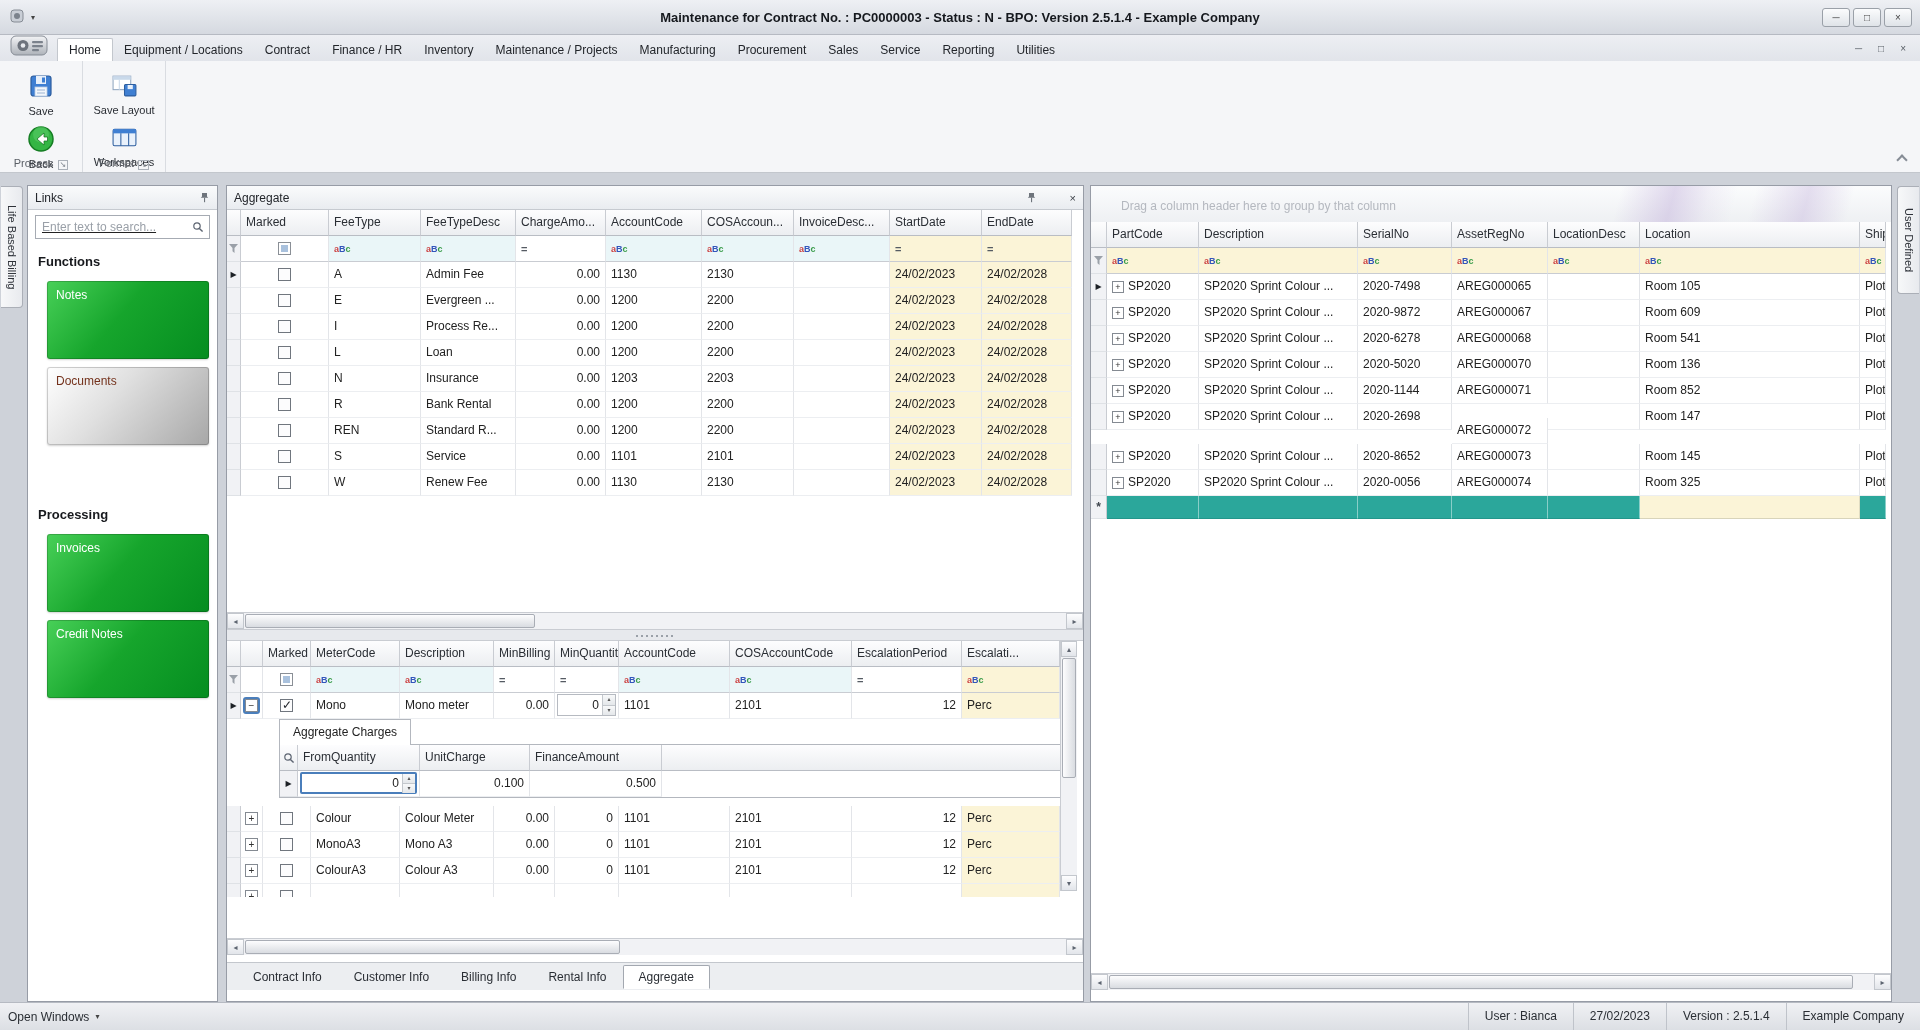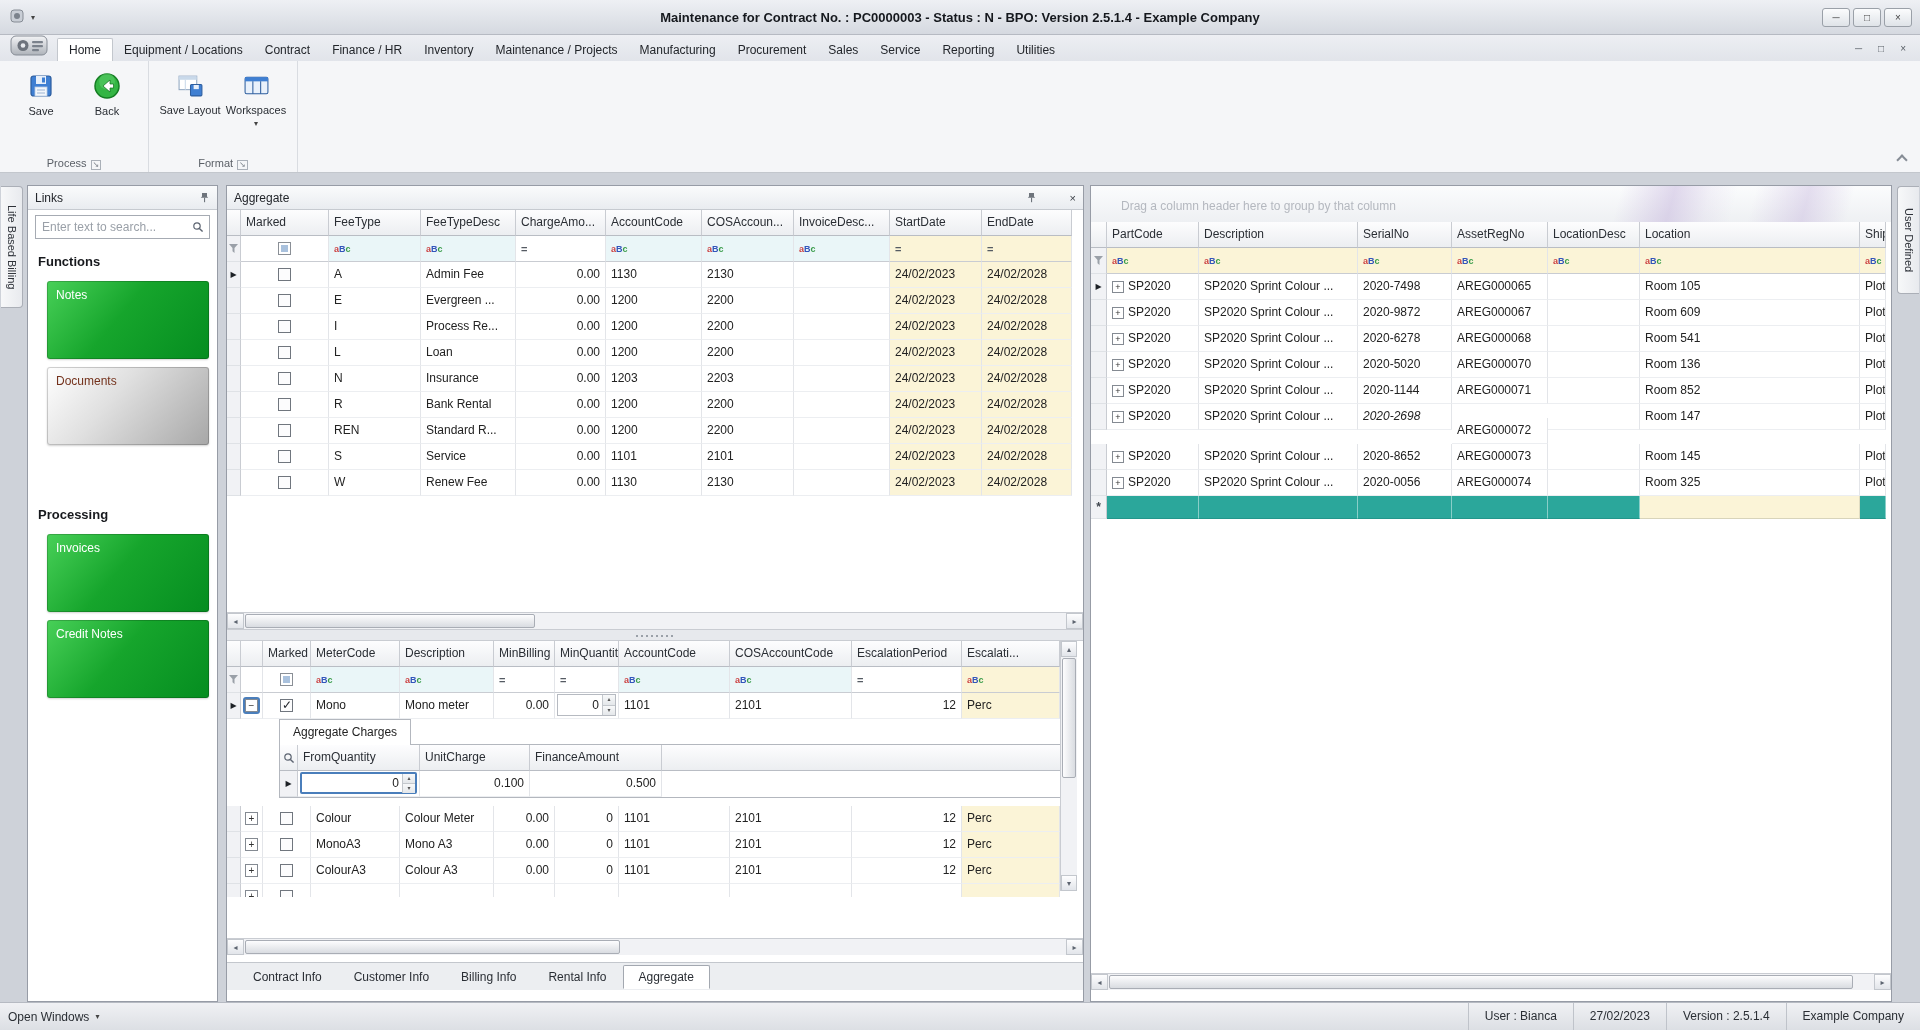--- a/index.html
+++ b/index.html
@@ -28,21 +28,21 @@
   .rtab.active { background:#fff; border:1px solid #c3c7cd; border-bottom:1px solid #fff;
     border-radius:2px 2px 0 0; margin-bottom:-1px; }
   .mbtns { margin-left:auto; display:flex; gap:16px; padding:0 14px 7px 0; }
   .mbtn { color:#565c64; font-size:10px; line-height:10px; cursor:default; }
 
   
   #ribbon { position:absolute; top:61px; left:0; right:0; height:112px;
     background:#f5f6f8; border-bottom:1px solid #c3c7cd; }
   #ribbon .groups { display:flex; height:100%; }
   .rgroup { position:relative; display:flex; align-items:flex-start;
-    padding:7px 8px 20px 8px; border-right:1px solid #d9dce1; }
+    padding:7px 8px 20px 8px; border-right:1px solid #d9dce1;flex-direction:column; }
   .glabel { position:absolute; bottom:2px; left:0; right:0; text-align:center;
     font-size:11px; color:#5a5f66; }
   .launcher { font-size:8px; color:#7c828a; margin-left:4px; border:1px solid #aab0b8;
     padding:0 1px; line-height:8px; display:inline-block; }
   .bigbtn { width:66px; display:flex; flex-direction:column; align-items:center; gap:3px;
     padding:4px 2px; font-size:11px; color:#2a2e34; border-radius:3px; text-align:center; }
   #ribbon-chevron { position:absolute; right:14px; bottom:8px; width:8px; height:8px;
     border-top:2px solid #868c95; border-right:2px solid #868c95; transform:rotate(-45deg); }
 
   
@@ -61,21 +61,21 @@
 
   .phead { height:24px; background:linear-gradient(#fafbfc,#e9ecf0);
     border-bottom:1px solid #c6cad0; display:flex; align-items:center;
     padding:0 7px; color:#23262b;gap:25px; }
   .phead .sp { flex:1; }
   .phicon { margin-left:8px; cursor:default; line-height:10px; }
   .phclose { margin-left:8px; color:#3a3f46; font-size:11px; cursor:default; }
 
   
   .searchwrap { margin:5px 7px; height:24px; border:1px solid #a6abb3; background:#fff;
-    display:flex; align-items:center; }
+    display:flex; align-items:center;text-decoration:underline; }
   .searchwrap input { flex:1; min-width:0; border:none; outline:none; padding:0 6px;
     font:12px "Liberation Sans", sans-serif; color:#333; background:transparent; }
   .searchwrap input::placeholder { color:#9aa0a8; }
   .searchwrap .mag { margin:0 5px; display:flex; }
   .shead { font-weight:bold; font-size:13px; color:#17191d; margin:15px 0 12px 10px; }
   #processing-heading { margin-top:62px; }
   .linkbtn { width:162px; height:78px; margin:0 0 8px 19px; border-radius:3px;
     padding:7px 9px; font-size:12px; color:#fff; cursor:default;
     box-shadow:inset 0 0 0 1px rgba(0,0,0,.18), 0 1px 2px rgba(0,0,0,.18); }
   .linkbtn.green  { background:linear-gradient(130deg,#48d058 0%,#16a52c 45%,#058d20 100%); }
@@ -864,21 +864,21 @@
           <span class="cell dcell" style="width: 220px;">Room 852</span>
           <span class="cell dcell" style="width: 26px;">Plot</span>
         </div>
         <div class="grow">
           <span class="ind eqind"></span>
           <span class="cell dcell" style="width: 92px; display: flex; align-items: center;">
             <span class="exps">+</span>
             <span>SP2020</span>
           </span>
           <span class="cell dcell" style="width: 159px;">SP2020 Sprint Colour ...</span>
-          <span class="cell dcell" style="width: 94px; font-style: italic;">2020-2698</span>
+          <span class="cell dcell" style="width: 94px;">2020-2698</span>
           <span class="cell dcell" style="width: 96px; margin-top: 14px;">AREG000072</span>
           <span class="cell dcell" style="width: 92px;"></span>
           <span class="cell dcell" style="width: 220px;">Room 147</span>
           <span class="cell dcell" style="width: 26px;">Plot</span>
         </div>
         <div class="grow">
           <span class="ind eqind"></span>
           <span class="cell dcell" style="width: 92px; display: flex; align-items: center;">
             <span class="exps">+</span>
             <span>SP2020</span>

